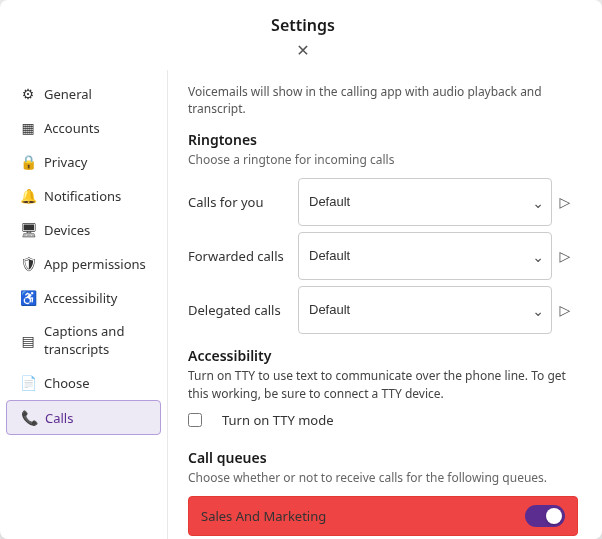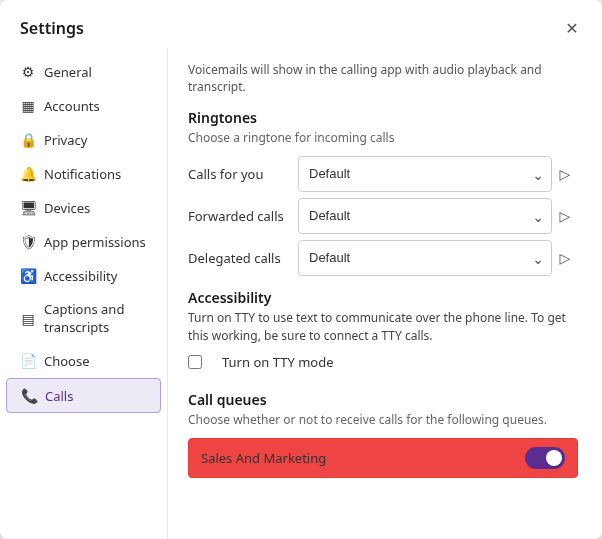--- a/index.html
+++ b/index.html
@@ -20,20 +20,21 @@
       box-shadow: 0 8px 32px rgba(0,0,0,0.18);
       display: flex;
       flex-direction: column;
       overflow: hidden;
     }
     .title-bar {
       display: flex;
       align-items: center;
       justify-content: space-between;
       padding: 14px 16px 6px 20px;
+      flex-direction: column;
     }
     .title-bar-title {
       font-size: 16px;
       font-weight: 600;
       color: #1a1a1a;
     }
     .close-btn {
       width: 28px;
       height: 28px;
       border: none;
@@ -132,21 +133,21 @@
     .ringtone-select-wrapper select {
       width: 100%;
       border: 1px solid #ccc;
       border-radius: 4px;
       padding: 5px 28px 5px 10px;
       font-size: 13px;
       background: #fff;
       color: #333;
       appearance: none;
       cursor: pointer;
-      height: 36px;
+      height: 48px;
     }
     .ringtone-select-wrapper::after {
       content: '⌄';
       position: absolute;
       right: 8px;
       top: 50%;
       transform: translateY(-50%);
       pointer-events: none;
       color: #555;
       font-size: 14px;
@@ -325,21 +326,21 @@
               <option>Default</option>
             </select>
           </div>
           <button class="play-btn">▷</button>
         </div>
       </div>
 
       
       <div class="section-divider">
         <div class="section-title">Accessibility</div>
-        <p class="accessibility-text">Turn on TTY to use text to communicate over the phone line. To get this working, be sure to connect a TTY calls.</p>
+        <p class="accessibility-text">Turn on TTY to use text to communicate over the phone line. To get this working, be sure to connect a TTY device.</p>
         <div class="checkbox-row">
           <input type="checkbox" style="">
           <span class="checkbox-label">Turn on TTY mode</span>
         </div>
       </div>
 
       
       <div class="call-queues-section">
         <div class="section-title">Call queues</div>
         <div class="section-desc">Choose whether or not to receive calls for the following queues.</div>

